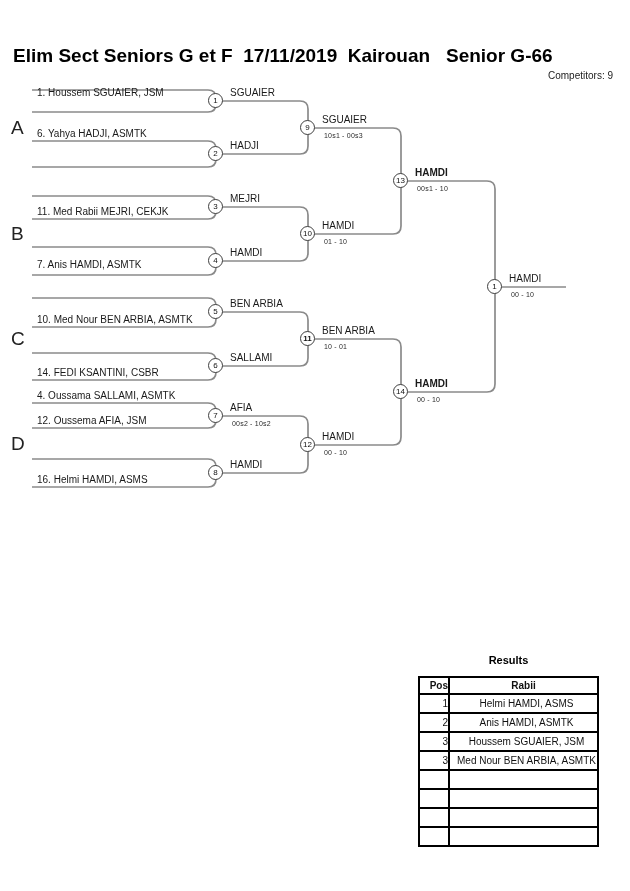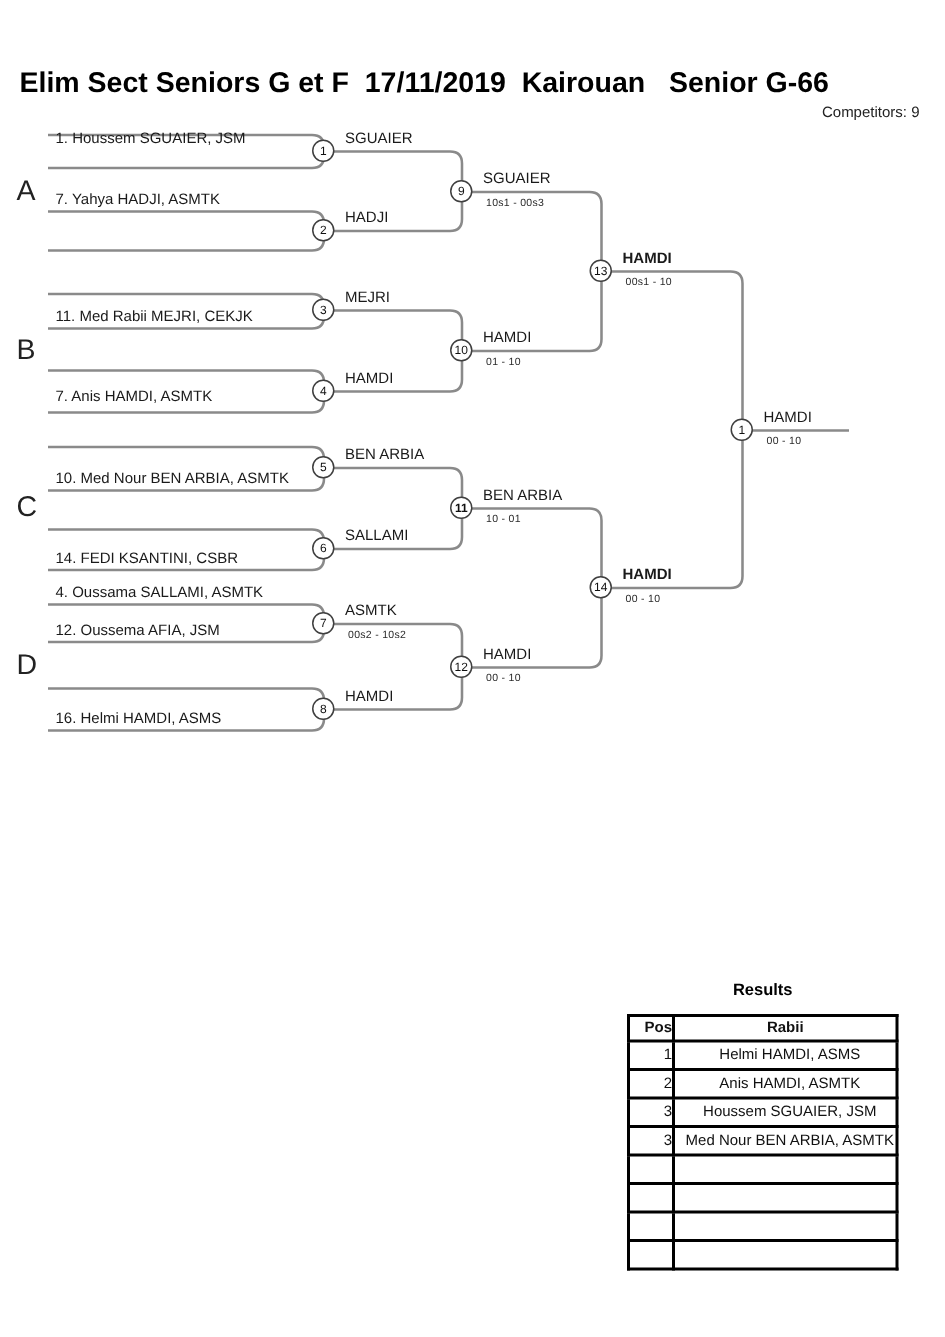--- a/index.html
+++ b/index.html
@@ -84,21 +84,21 @@
       <div class="winner-label" style="left: 230px; top: 140px;">HADJI</div>
       <div class="match-circle" style="left: 208px; top: 199px;">3</div>
       <div class="winner-label" style="left: 230px; top: 193px;">MEJRI</div>
       <div class="match-circle" style="left: 208px; top: 253px;">4</div>
       <div class="winner-label" style="left: 230px; top: 247px;">HAMDI</div>
       <div class="match-circle" style="left: 208px; top: 304px;">5</div>
       <div class="winner-label" style="left: 230px; top: 298px;">BEN ARBIA</div>
       <div class="match-circle" style="left: 208px; top: 358px;">6</div>
       <div class="winner-label" style="left: 230px; top: 352px;">SALLAMI</div>
       <div class="match-circle" style="left: 208px; top: 408px;">7</div>
-      <div class="winner-label" style="left: 230px; top: 402px;">ASMTK</div>
+      <div class="winner-label" style="left: 230px; top: 402px;">AFIA</div>
       <div class="score" style="left: 232px; top: 419px;">00s2 - 10s2</div>
       <div class="match-circle" style="left: 208px; top: 465px;">8</div>
       <div class="winner-label" style="left: 230px; top: 459px;">HAMDI</div>
       <div class="match-circle" style="left: 300px; top: 120px;">9</div>
       <div class="winner-label" style="left: 322px; top: 114px;">SGUAIER</div>
       <div class="score" style="left: 324px; top: 131px;">10s1 - 00s3</div>
       <div class="match-circle" style="left: 300px; top: 226px;">10</div>
       <div class="winner-label" style="left: 322px; top: 220px;">HAMDI</div>
       <div class="score" style="left: 324px; top: 237px;">01 - 10</div>
       <div class="match-circle" style="left: 300px; top: 331px; font-weight: bold;">11</div>
@@ -110,21 +110,21 @@
       <div class="match-circle" style="left: 393px; top: 173px;">13</div>
       <div class="winner-label bold" style="left: 415px; top: 167px;">HAMDI</div>
       <div class="score" style="left: 417px; top: 184px;">00s1 - 10</div>
       <div class="match-circle" style="left: 393px; top: 384px;">14</div>
       <div class="winner-label bold" style="left: 415px; top: 378px;">HAMDI</div>
       <div class="score" style="left: 417px; top: 395px;">00 - 10</div>
       <div class="match-circle" style="left: 487px; top: 279px;">1</div>
       <div class="winner-label" style="left: 509px; top: 273px;">HAMDI</div>
       <div class="score" style="left: 511px; top: 290px;">00 - 10</div>
       <div class="entry" style="left: 37px; top: 63px; margin-top: 24px;">1. Houssem SGUAIER, JSM</div>
-      <div class="entry" style="left: 37px; top: 128px;">7. Yahya HADJI, ASMTK</div>
+      <div class="entry" style="left: 37px; top: 128px;">6. Yahya HADJI, ASMTK</div>
       <div class="entry" style="left: 37px; top: 206px;">11. Med Rabii MEJRI, CEKJK</div>
       <div class="entry" style="left: 37px; top: 234px; margin-top: 25px;">7. Anis HAMDI, ASMTK</div>
       <div class="entry" style="left: 37px; top: 314px; text-align: right;">10. Med Nour BEN ARBIA, ASMTK</div>
       <div class="entry" style="left: 37px; top: 367px;">14. FEDI KSANTINI, CSBR</div>
       <div class="entry" style="left: 37px; top: 390px;">4. Oussama SALLAMI, ASMTK</div>
       <div class="entry" style="left: 37px; top: 415px;">12. Oussema AFIA, JSM</div>
       <div class="entry" style="left: 37px; top: 474px;">16. Helmi HAMDI, ASMS</div>
       <div class="section-label" style="left: 11px; top: 116px;">A</div>
       <div class="section-label" style="left: 11px; top: 222px;">B</div>
       <div class="section-label" style="left: 11px; top: 327px;">C</div>

